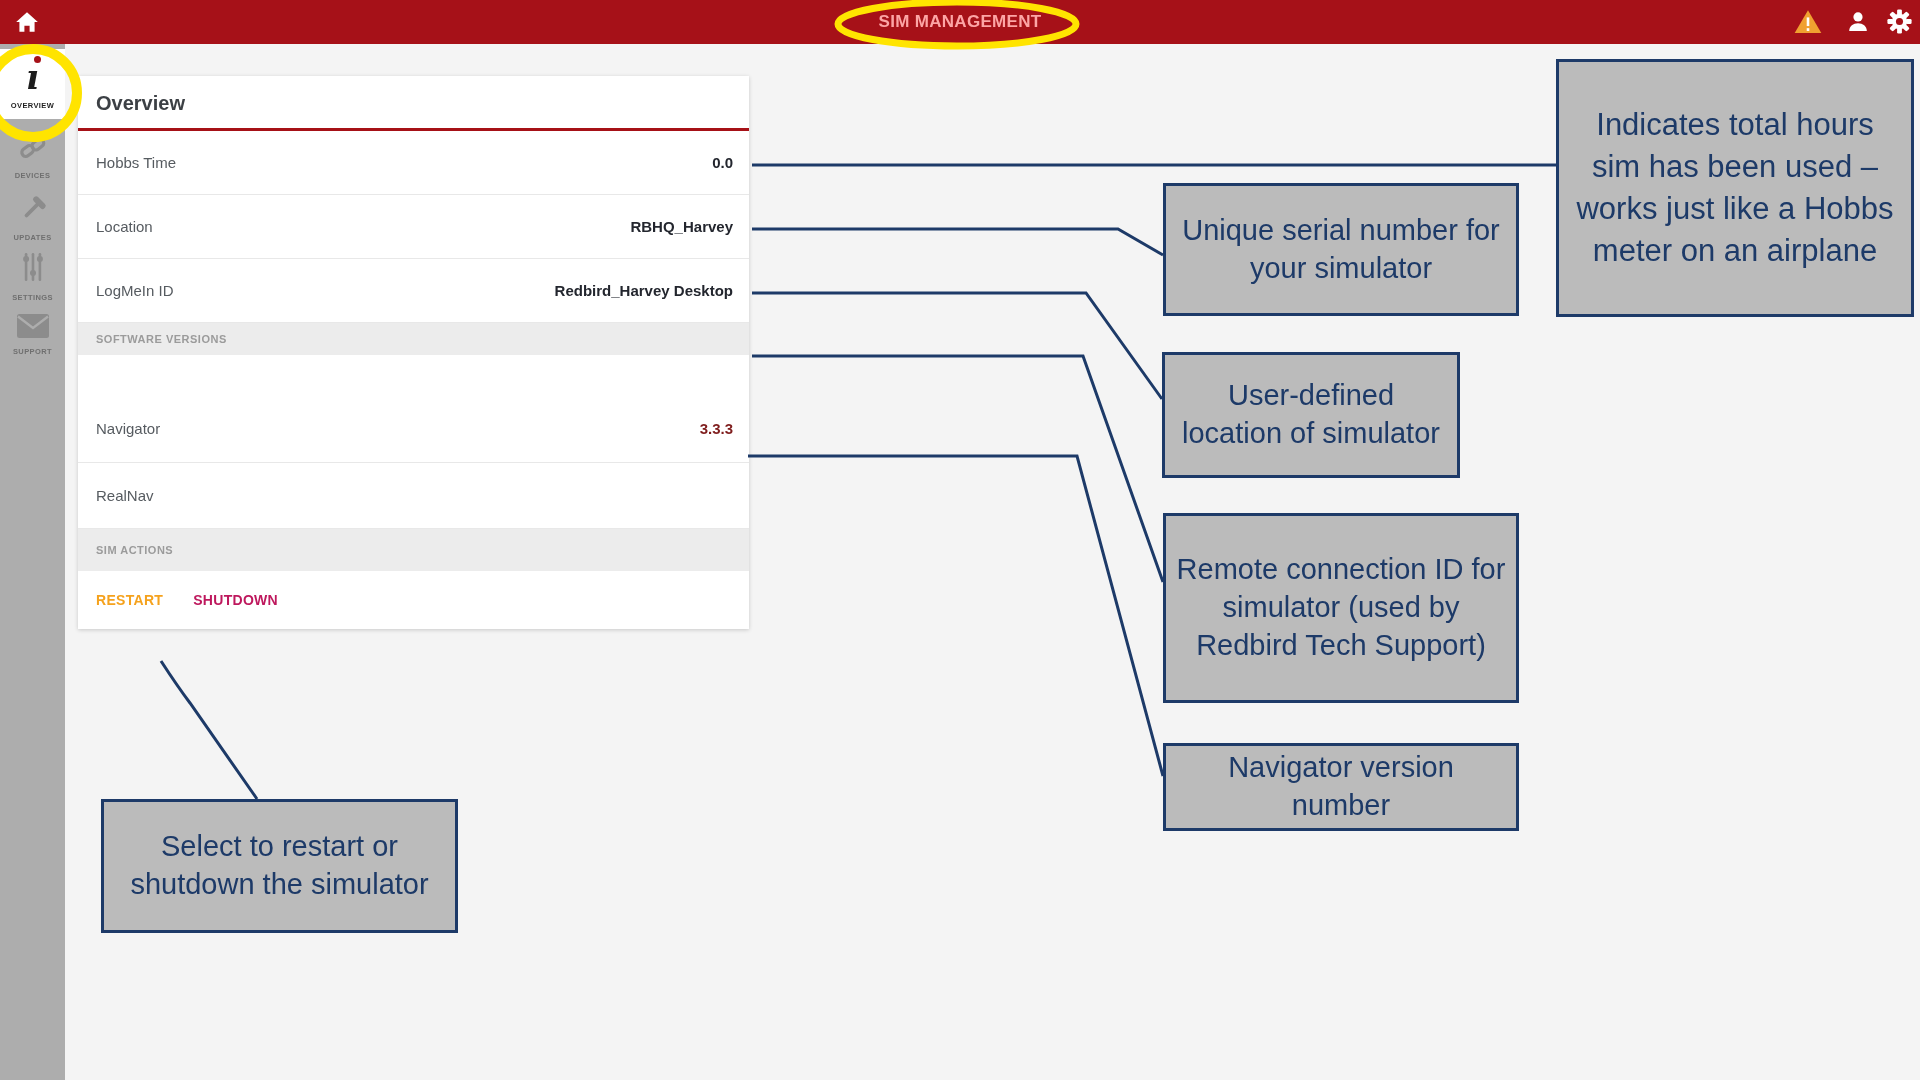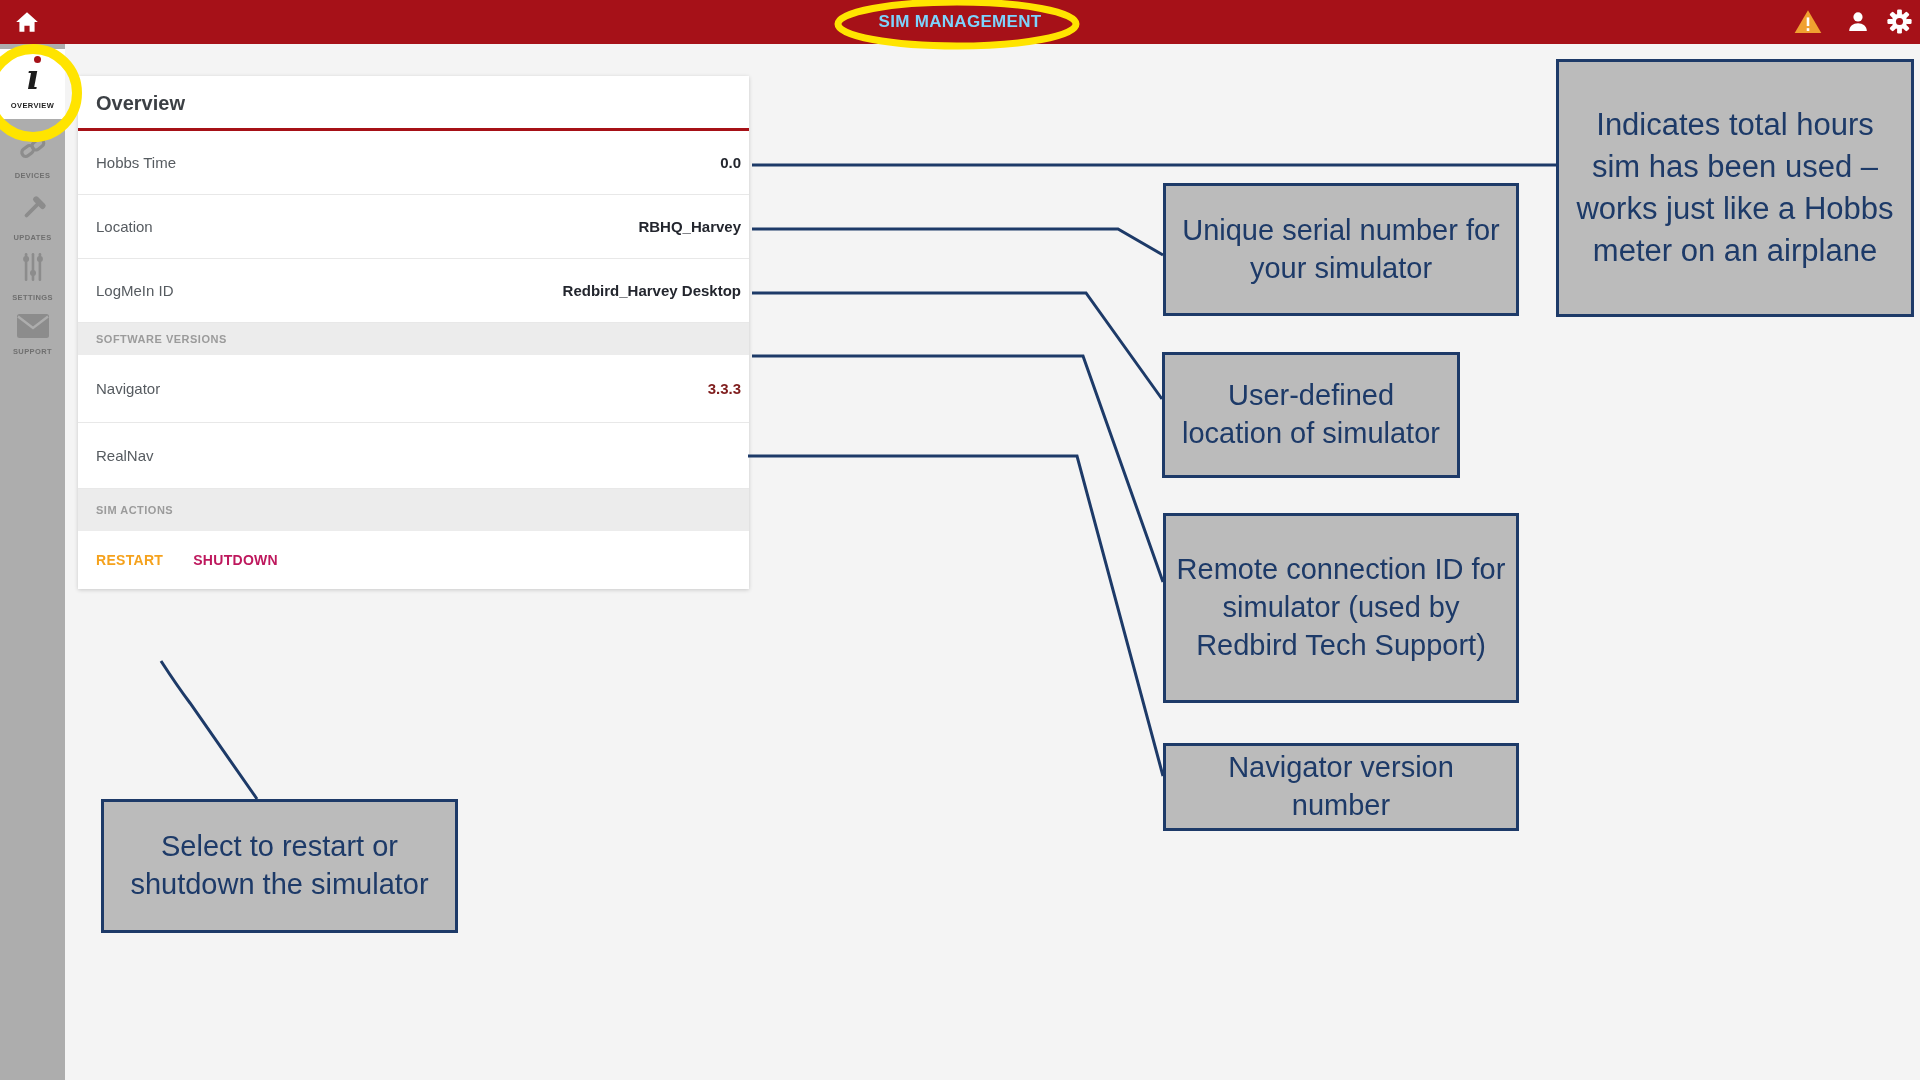--- a/index.html
+++ b/index.html
@@ -8,21 +8,21 @@
     font-family:"Liberation Sans", sans-serif;
     background:#f4f4f4;
     position:relative;
     overflow:hidden;
   }
 
   
   .topbar { position:absolute; left:0; top:0; width:1920px; height:44px; background:#A61118; z-index:2; }
   .topbar-title {
     position:absolute; left:0; right:0; top:0; height:44px;
-    text-align:center; line-height:44px; color:#7dd3fc;
+    text-align:center; line-height:44px; color:#fca5a5;
     font-size:17px; font-weight:bold; letter-spacing:.3px;
   }
   .home-btn { position:absolute; left:14px; top:10px; width:26px; height:24px; cursor:pointer; }
   .tb-icon { position:absolute; top:9px; cursor:pointer; }
   .tb-alert { right:98px; }
   .tb-user  { right:50px; }
   .tb-gear  { right:8px; }
 
   
   .sidebar { position:absolute; left:0; top:44px; width:65px; height:1036px; background:#adadad; z-index:2; }
@@ -52,25 +52,25 @@
     position:absolute; left:78px; top:76px; width:671px; z-index:3;
     background:#ffffff; box-shadow:0 1px 4px rgba(0,0,0,.18);
   }
   .card-header {
     height:55px; line-height:55px; padding-left:18px;
     font-size:20px; font-weight:bold; color:#3c4045;
     border-bottom:3px solid #A61117;
   }
   .row {
     height:64px; display:flex; align-items:center; justify-content:space-between;
-    padding:0 8px 0 18px; border-bottom:1px solid #e8e8e8; background:#fff;
+    padding:0 16px 0 18px; border-bottom:1px solid #e8e8e8; background:#fff;
   }
   .row-label { font-size:15px; color:#565b60; }
   .row-value { font-size:15px; font-weight:bold; color:#23262e; }
-  .row-nav { height:68px; }
+  .row-nav { height:68px;margin-top:40px; }
   .row-nav .row-value { color:#7f1d1d; }
   .row-realnav { height:66px; }
   .band {
     background:#ececec; color:#9b9b9b; font-size:11px; font-weight:bold;
     letter-spacing:.5px; padding-left:18px; display:flex; align-items:center;
   }
   .band1 { height:32px; }
   .band2 { height:42px; }
   .row-actions { height:58px; display:flex; align-items:center; gap:30px; padding-left:18px; background:#fff; }
   .action-btn { font-size:14px; font-weight:bold; letter-spacing:.3px; cursor:pointer; background:none; border:none; font-family:inherit; }

